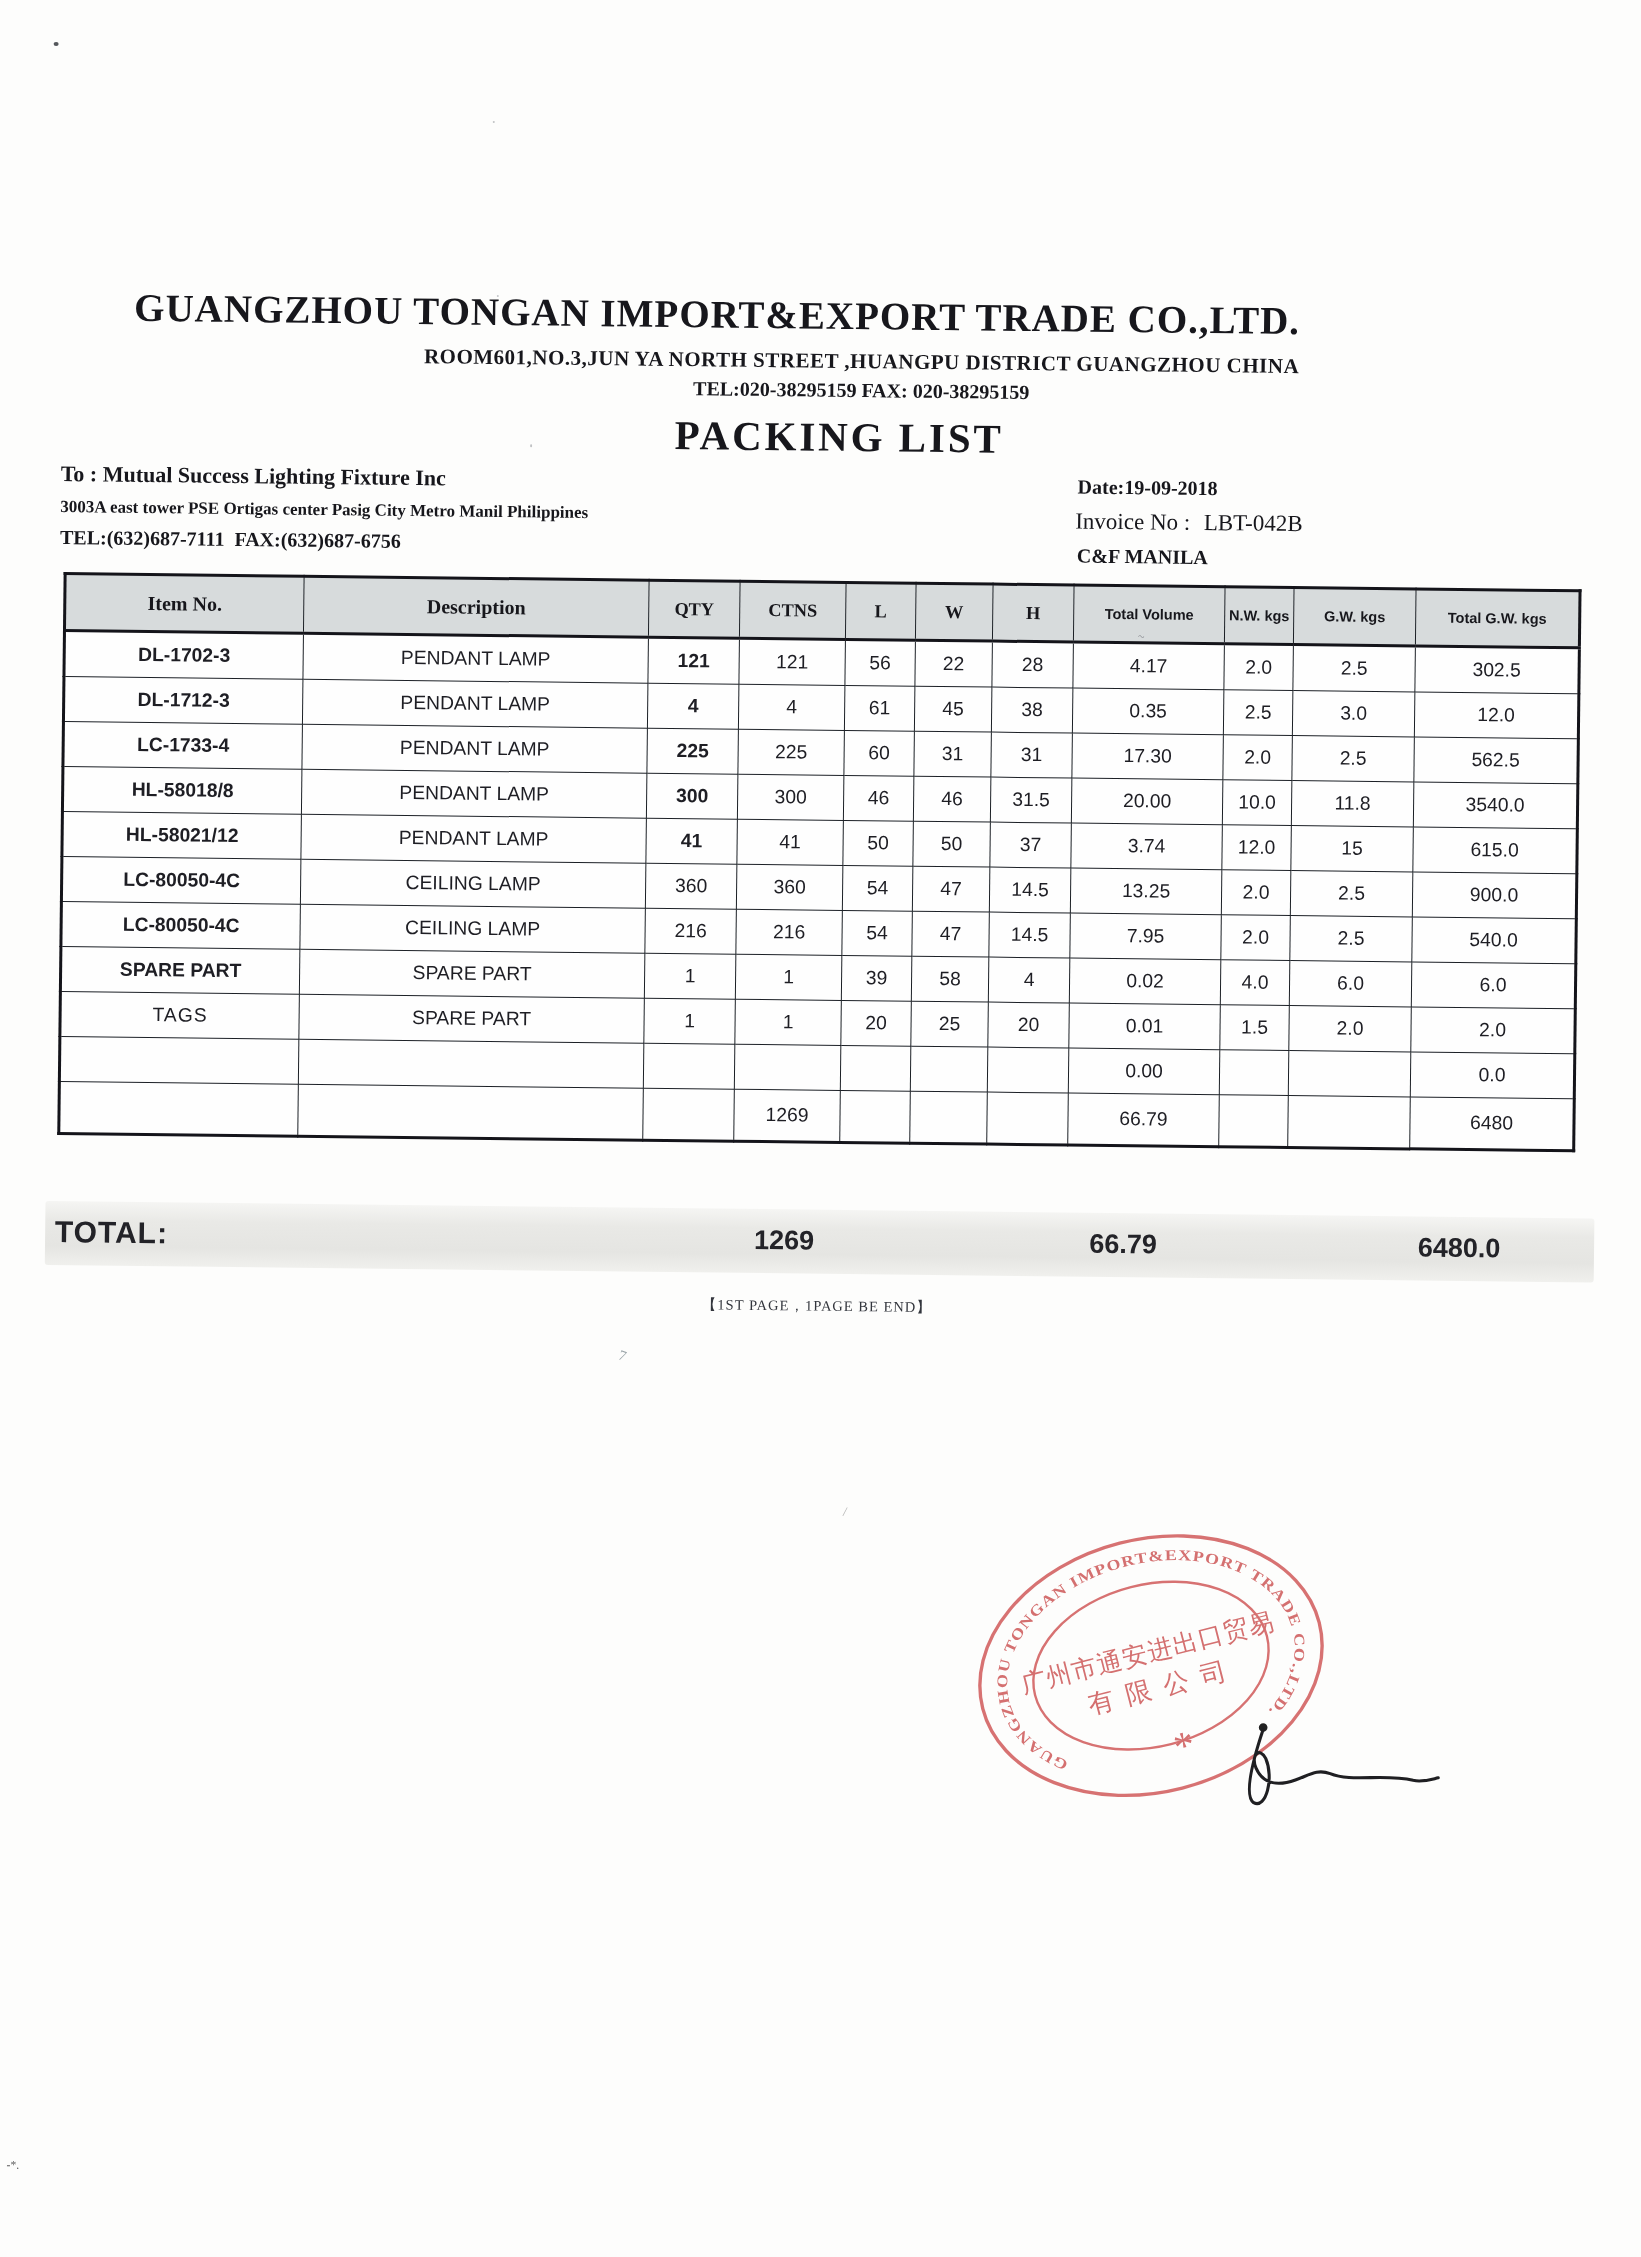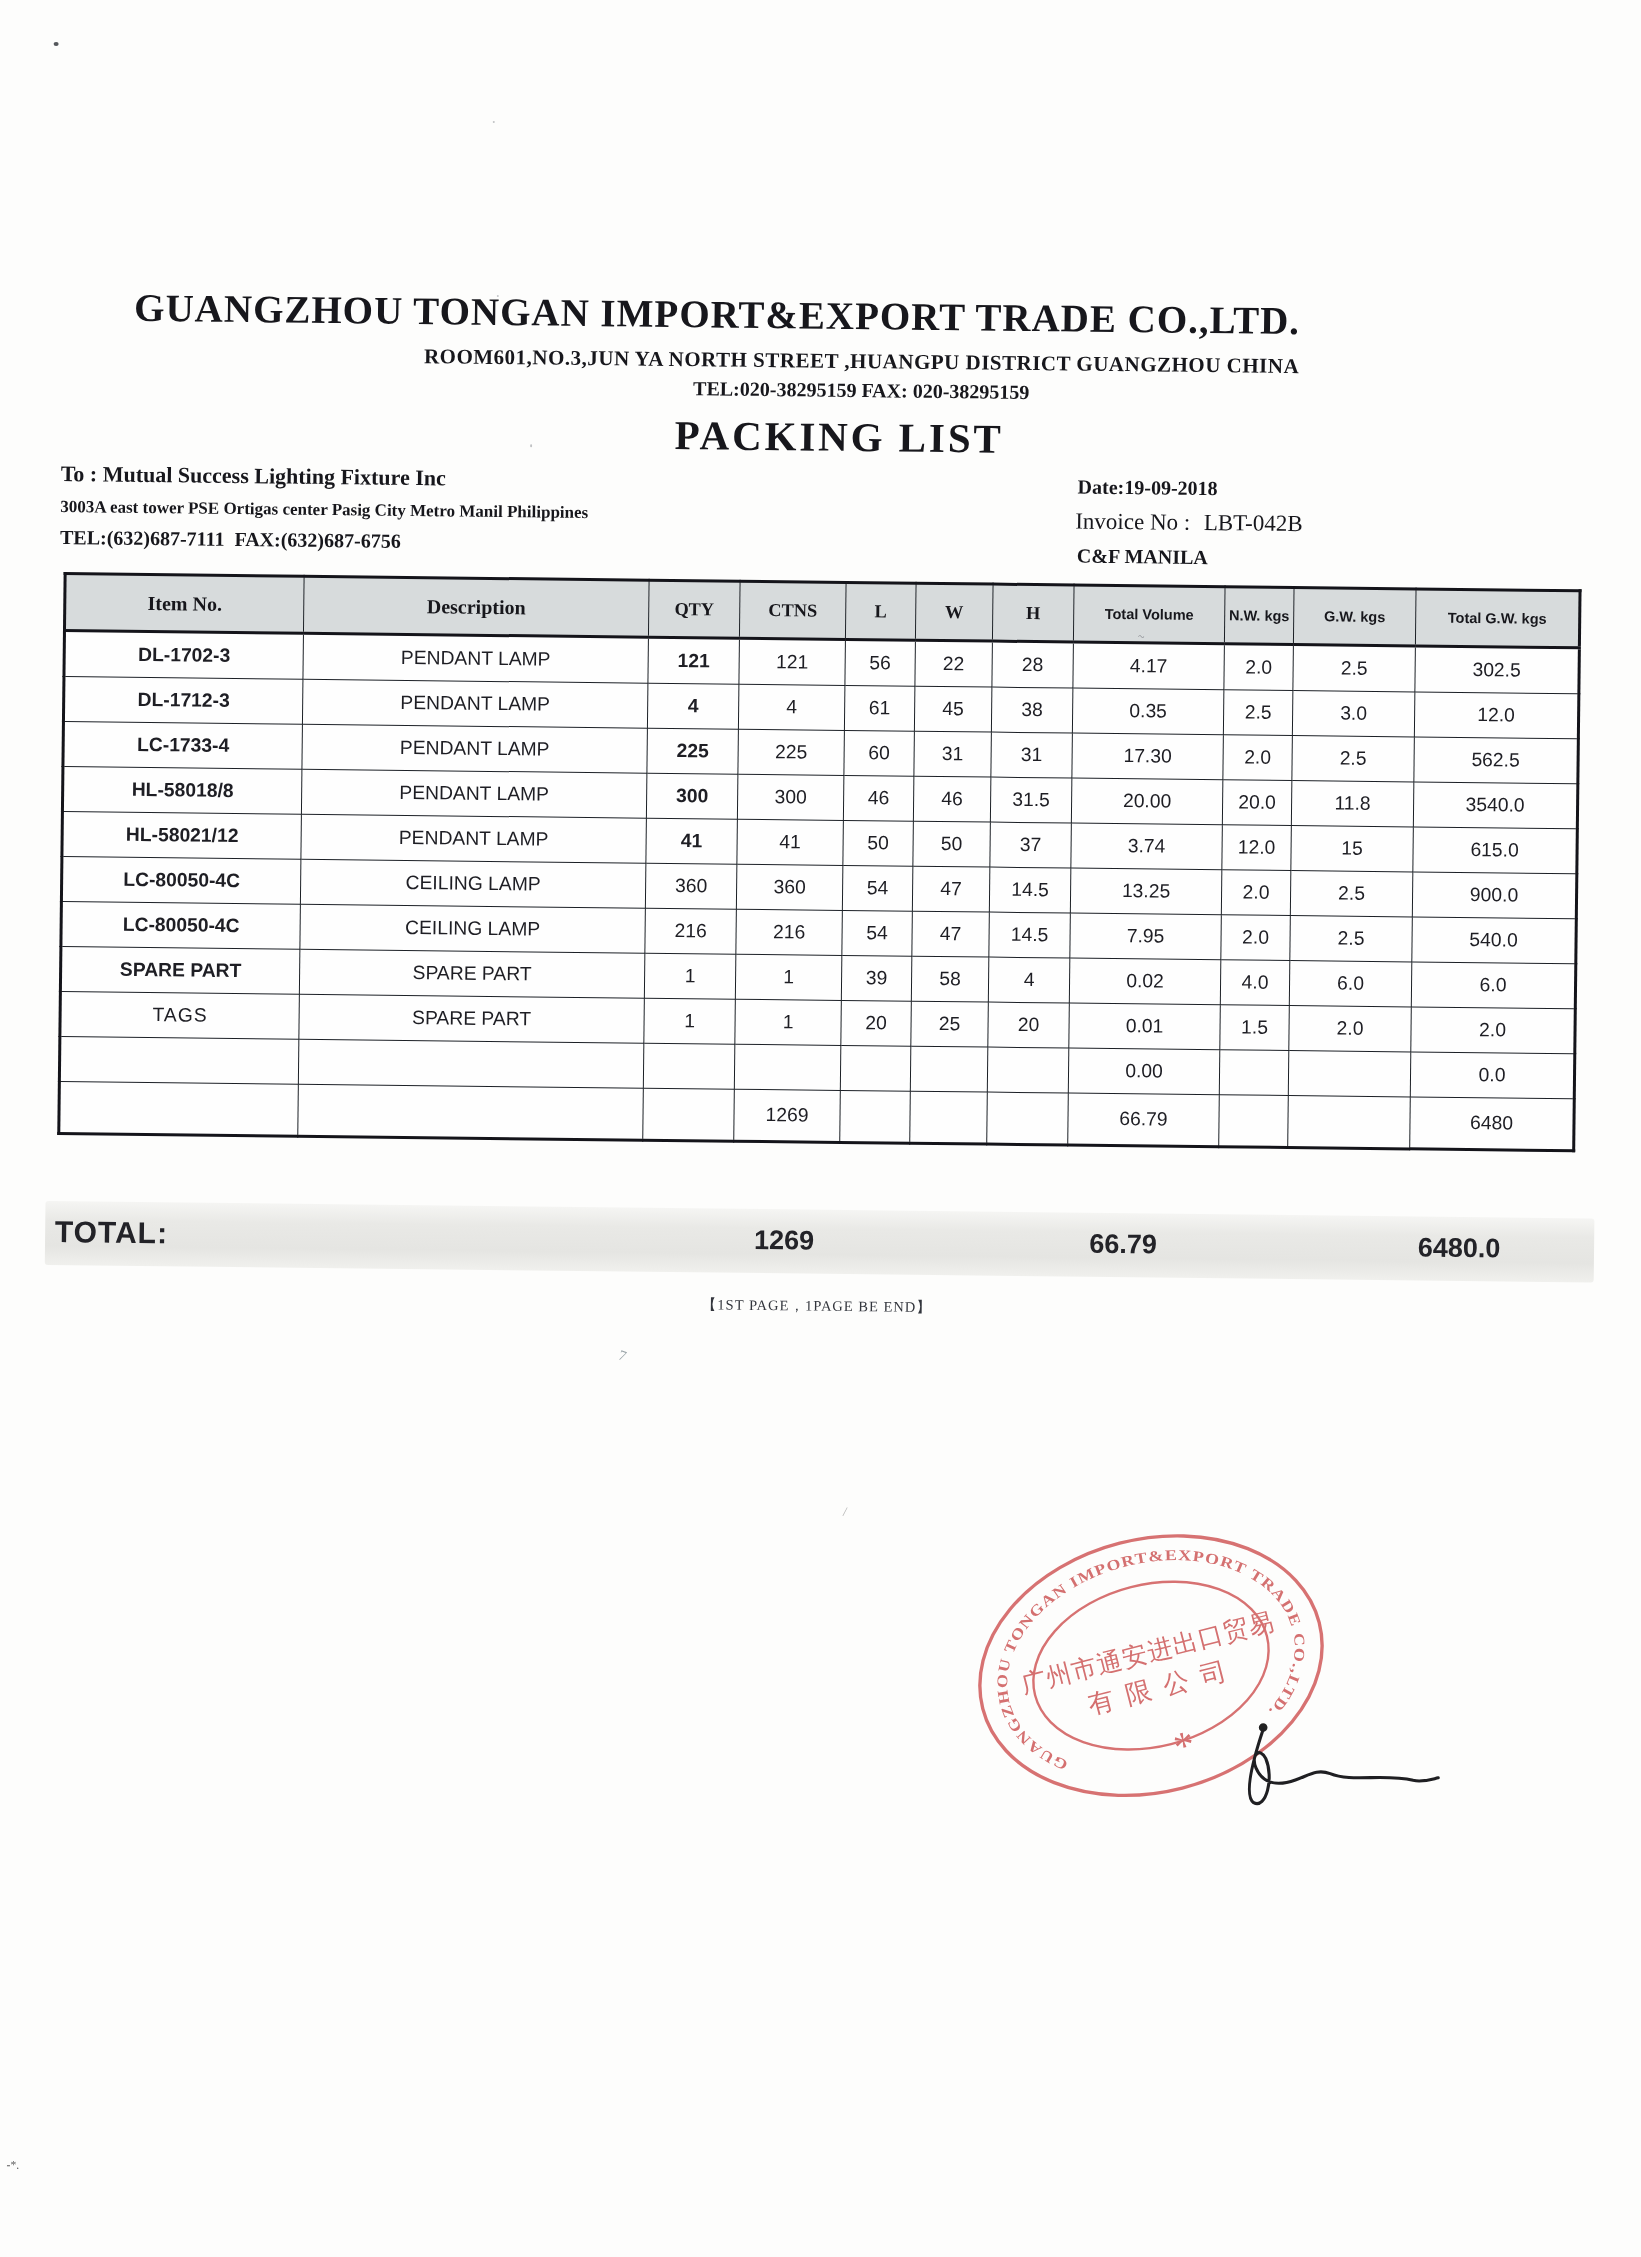--- a/index.html
+++ b/index.html
@@ -158,21 +158,21 @@
           </tr>
           <tr>
             <td class="item-no">HL-58018/8</td>
             <td>PENDANT LAMP</td>
             <td class="bold">300</td>
             <td>300</td>
             <td>46</td>
             <td>46</td>
             <td>31.5</td>
             <td>20.00</td>
-            <td>20.0</td>
+            <td>10.0</td>
             <td>11.8</td>
             <td>3540.0</td>
           </tr>
           <tr>
             <td class="item-no">HL-58021/12</td>
             <td>PENDANT LAMP</td>
             <td class="bold">41</td>
             <td>41</td>
             <td>50</td>
             <td>50</td>

